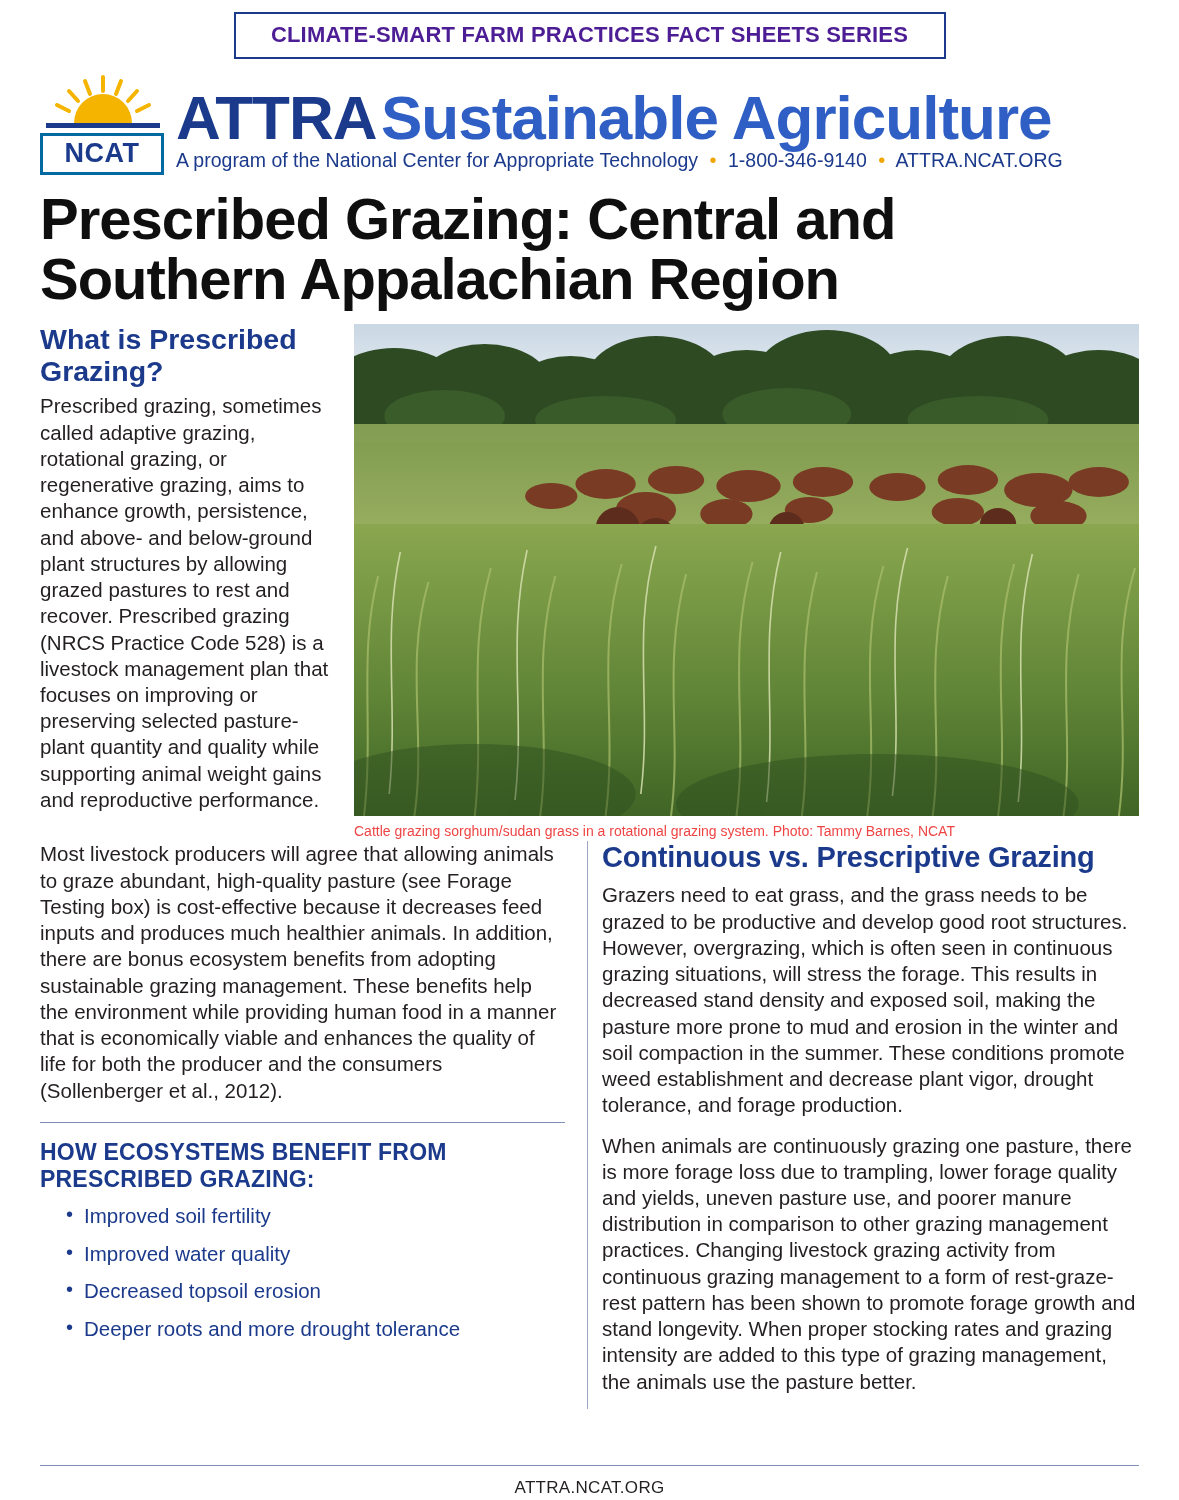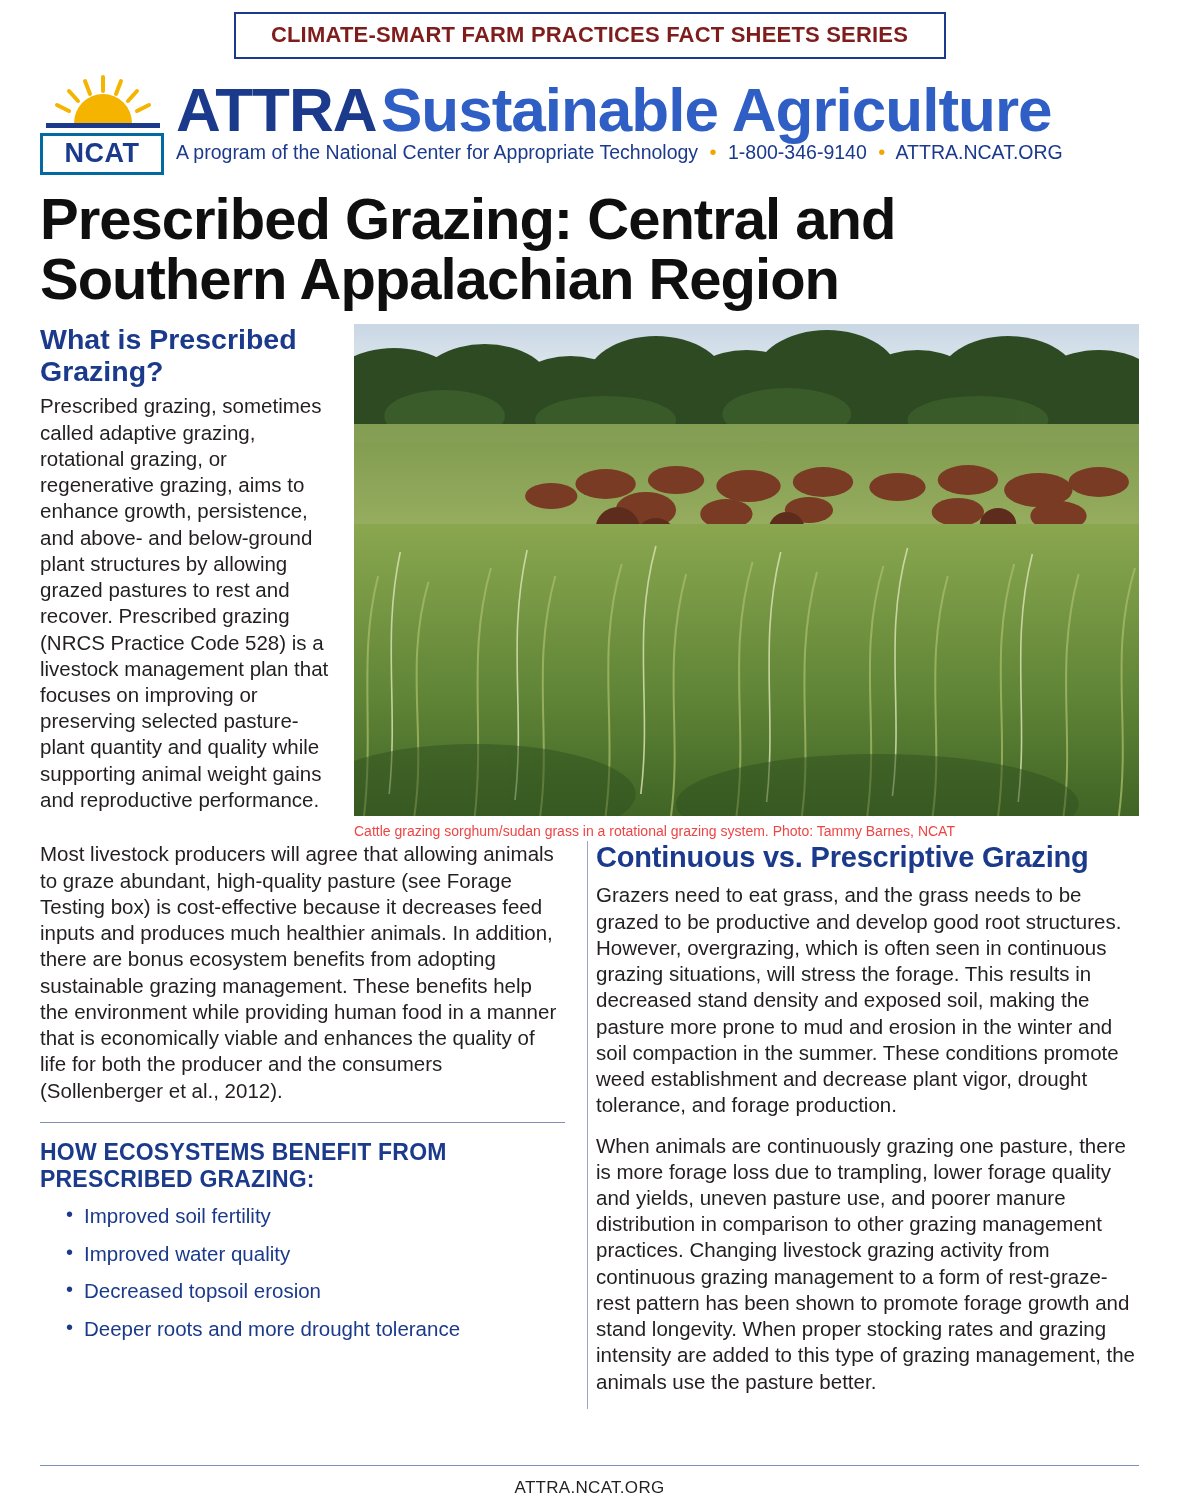--- a/index.html
+++ b/index.html
@@ -28,21 +28,21 @@
     margin: 12px auto 0 auto;
     width: 700px;
     border: 2px solid #1b3a8c;
     text-align: center;
     padding: 8px 4px 9px 4px;
   }
   .series-banner span {
     font-size: 22px;
     font-weight: bold;
     letter-spacing: 0.2px;
-    color: #7f1d1d;
+    color: #4c1d95;
   }
 
   
   .masthead {
     margin-top: 12px;
     display: flex;
     align-items: flex-start;
   }
   .logo {
     width: 130px;
@@ -68,21 +68,21 @@
     color: #1b3a8c;
     letter-spacing: 0.5px;
   }
   .masthead-text {
     flex: 1;
     padding-left: 6px;
   }
   .brand-line {
     white-space: nowrap;
     line-height: 1;
-    margin-top: 8px;
+    margin-top: 16px;
   }
   .brand-attra {
     font-size: 62px;
     font-weight: bold;
     color: #1b3a8c;
     letter-spacing: -1px;
   }
   .brand-sa {
     font-size: 62px;
     font-weight: bold;
@@ -159,21 +159,21 @@
     display: flex;
     margin-top: 2px;
   }
   .mid-left {
     width: 525px;
     flex: 0 0 525px;
     padding-right: 22px;
   }
   .mid-right {
     flex: 1;
-    padding-left: 8px;
+    padding-left: 14px;
     border-left: 1px solid #9aa7c4;
   }
   .rule {
     border: 0;
     border-top: 1px solid #7f8fb5;
     margin: 18px 0 16px 0;
   }
   h3.sub-head {
     color: #1b3a8c;
     font-size: 23px;

